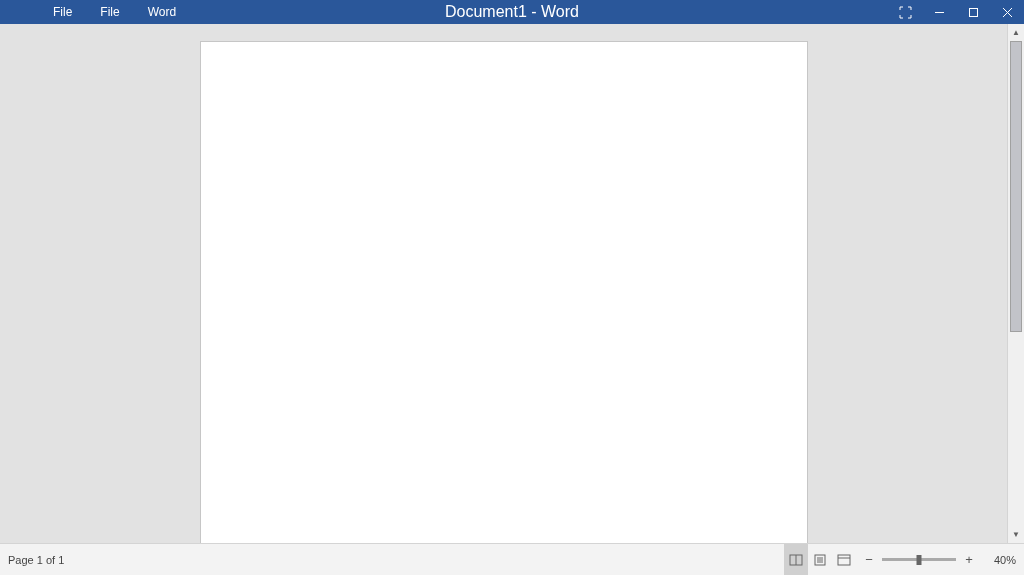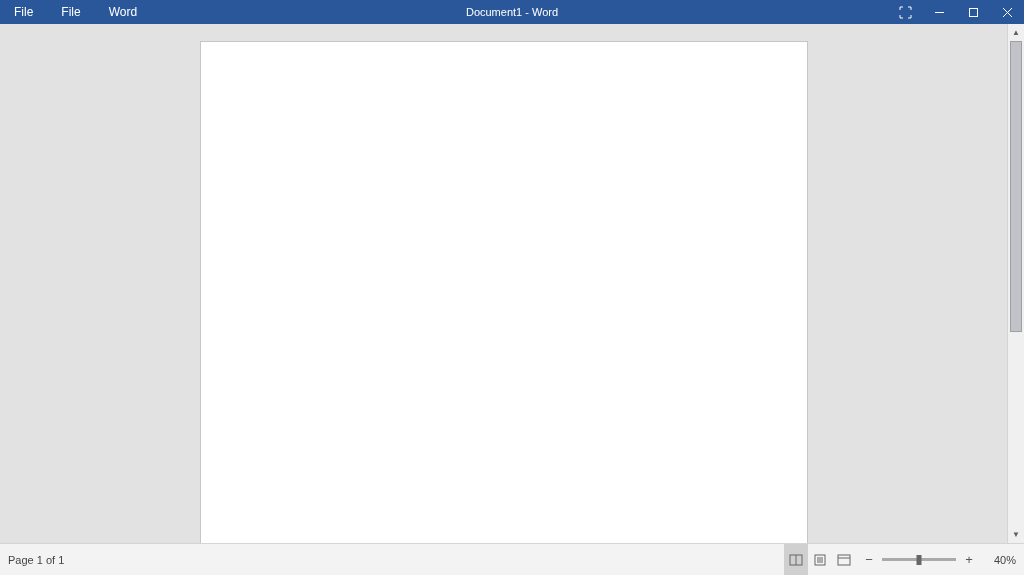--- a/index.html
+++ b/index.html
@@ -18,40 +18,41 @@
       flex-direction: column;
     }
     
     .titlebar {
       height: 24px;
       background: #2a579a;
       display: flex;
       align-items: center;
       color: #ffffff;
       position: relative;
+      padding-left: 39px;
     }
     .menu-area {
       display: flex;
       align-items: center;
       height: 100%;
     }
     .menu-item {
       padding: 0 14px;
       height: 100%;
       display: flex;
       align-items: center;
       color: #ffffff;
       cursor: default;
     }
     .title-text {
       position: absolute;
       left: 50%;
       transform: translateX(-50%);
       color: #ffffff;
-      font-size: 11px;
+      font-size: 16px;
       white-space: nowrap;
     }
     .window-controls {
       margin-left: auto;
       display: flex;
       height: 100%;
     }
     .win-btn {
       width: 34px;
       height: 100%;

